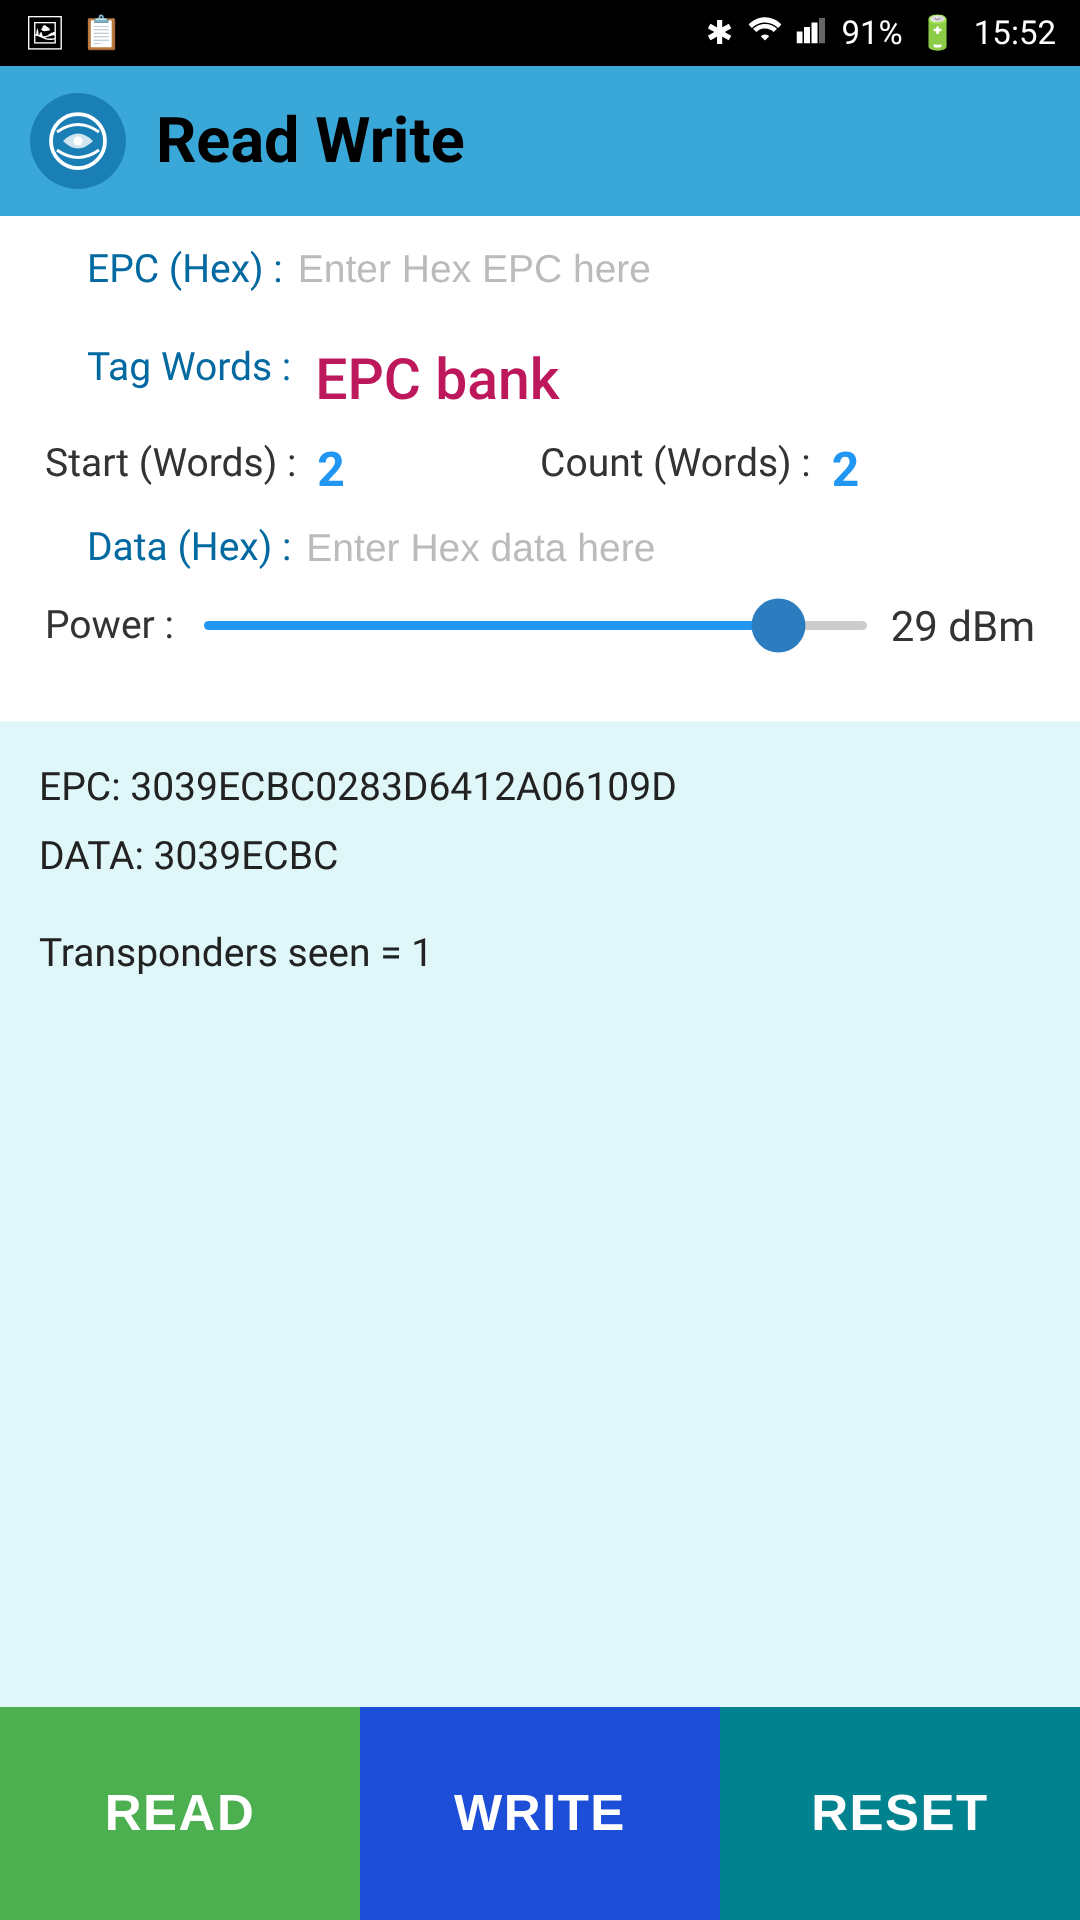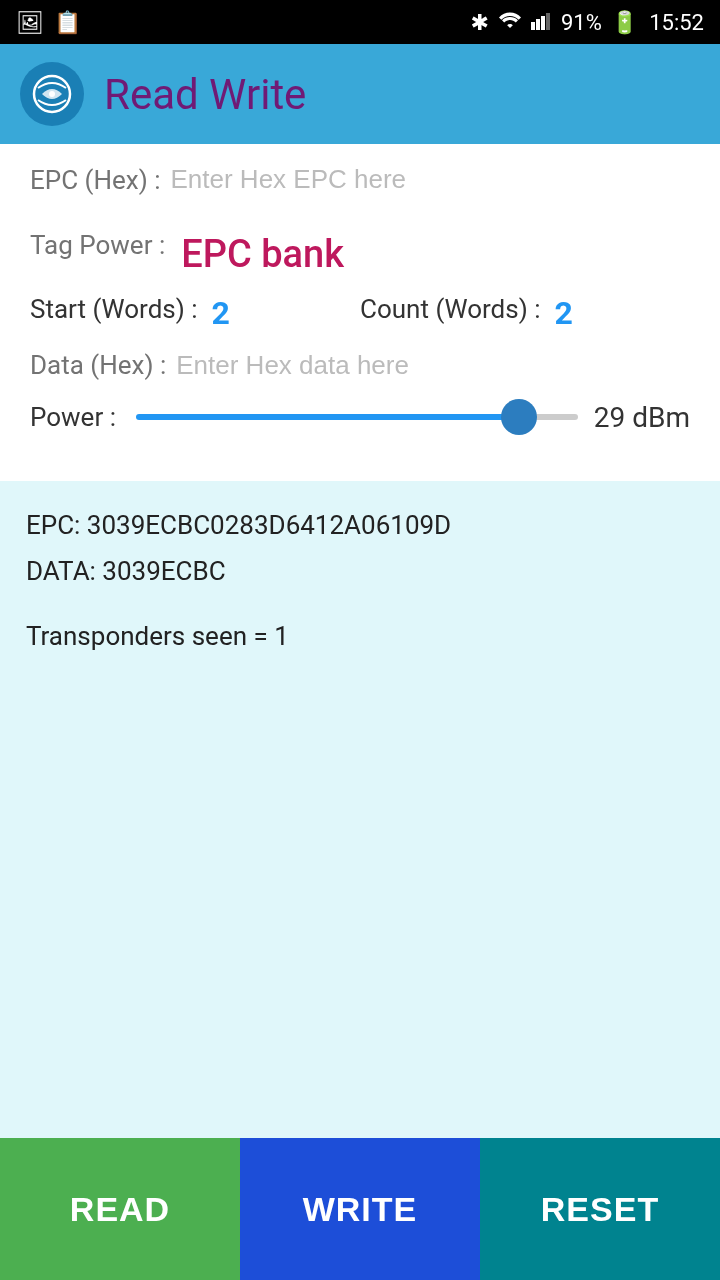--- a/index.html
+++ b/index.html
@@ -53,40 +53,41 @@
       display: flex;
       align-items: center;
       justify-content: center;
     }
     .header-icon svg {
       width: 40px;
       height: 40px;
       fill: white;
     }
     .header-title {
-      color: #701a75;
+      color: #000000;
       font-size: 42px;
-      font-weight: 400;
+      font-weight: 700;
     }
 
     
     .form-area {
       background: #fff;
       padding: 20px 30px;
     }
     .form-row {
       display: flex;
       align-items: center;
       margin-bottom: 18px;
     }
     .form-label {
       font-size: 26px;
-      color: #737373;
+      color: #0369a1;
       text-align: right;
       white-space: nowrap;
+      margin-left: 28px;
     }
     .form-input {
       flex: 1;
       border: none;
       outline: none;
       font-size: 26px;
       color: #999;
       background: transparent;
       padding: 0 10px;
     }
@@ -285,21 +286,21 @@
 
 <div class="form-area">
 
   <div class="form-row">
     <span class="form-label">EPC (Hex) :</span>
     <input class="form-input" type="text" placeholder="Enter Hex EPC here" style="">
   </div>
 
 
   <div class="tag-memory-row">
-    <span class="form-label">Tag Power :</span>
+    <span class="form-label">Tag Words :</span>
     <span class="tag-memory-value">EPC bank</span>
   </div>
 
   <div class="words-row">
     <div class="words-section">
       <span class="words-label">Start (Words) :</span>
       <span class="words-value">2</span>
     </div>
     <div class="words-section">
       <span class="words-label">Count (Words) :</span>

